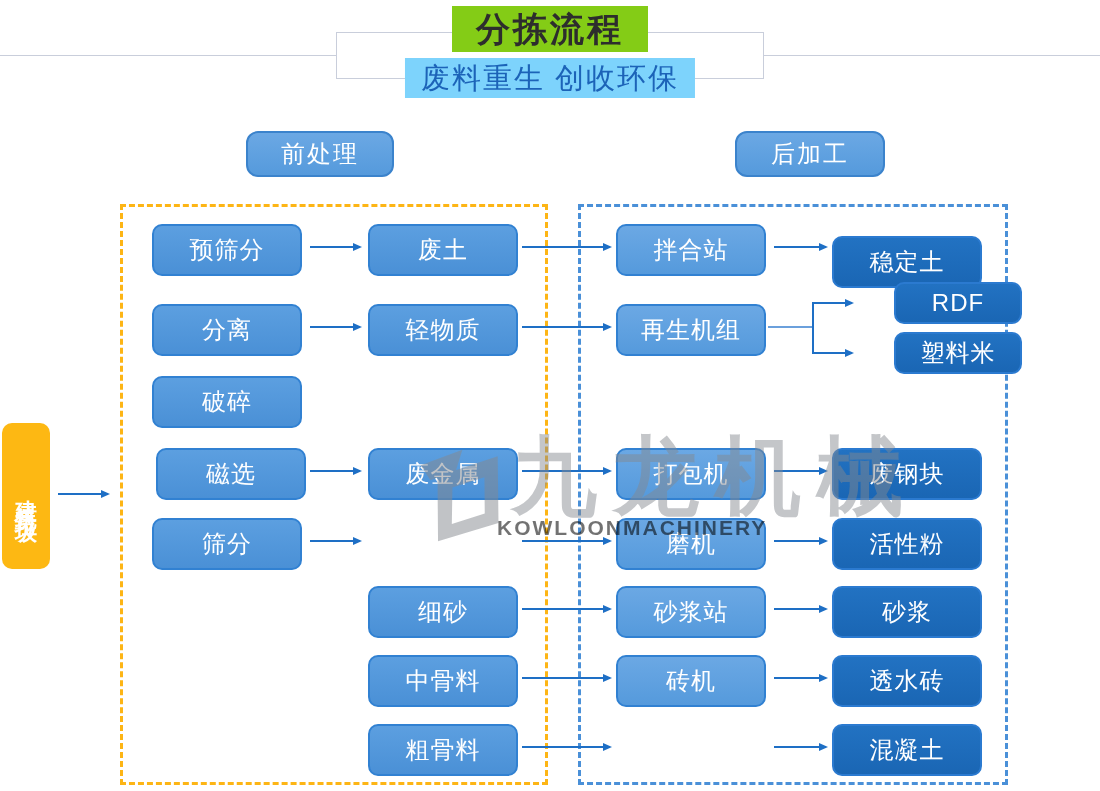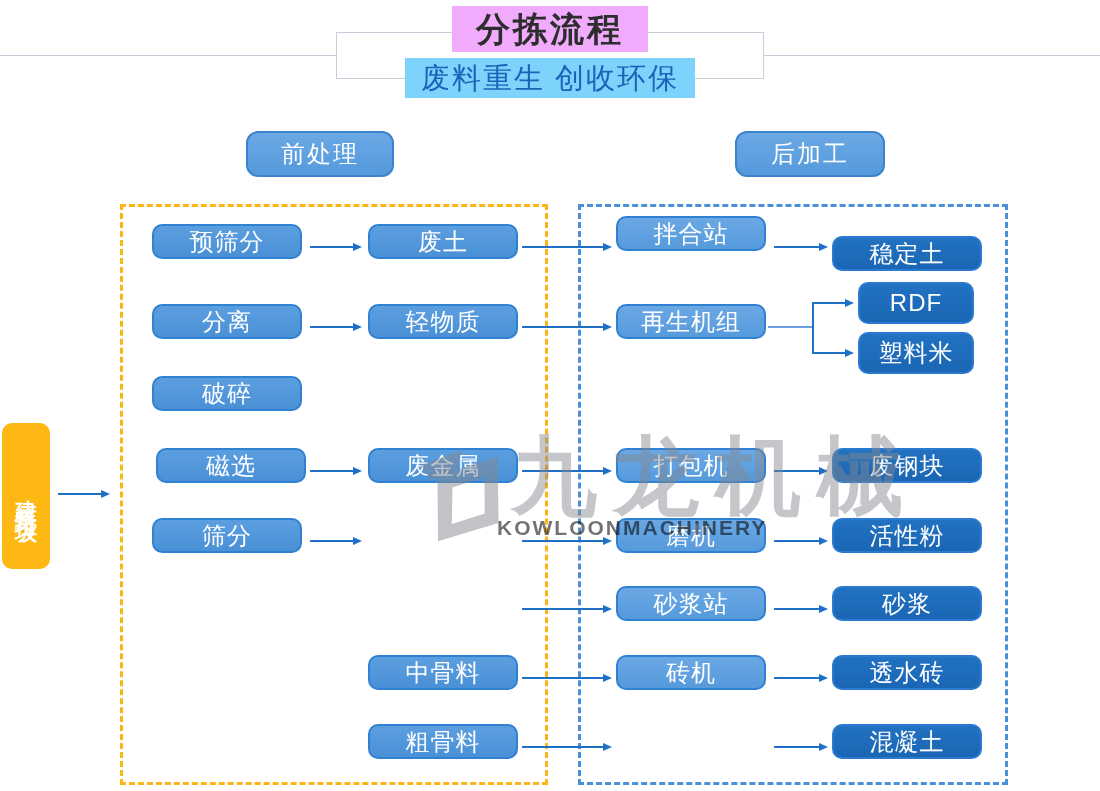--- a/index.html
+++ b/index.html
@@ -3,47 +3,47 @@
 <meta charset="utf-8">
 <style>
   html,body { margin:0; padding:0; background:#fff; }
   * { box-sizing:border-box; }
   body { font-family:"Liberation Sans","DejaVu Sans",sans-serif; }
   .canvas { position:relative; width:1100px; height:791px; background:#fff; overflow:hidden; }
 
   
   .top-line { position:absolute; left:0; top:55px; width:1100px; height:0; border-top:1px solid #c9cedb; }
   .title-frame { position:absolute; left:336px; top:32px; width:428px; height:47px; border:1px solid #c9cedb; background:#fff; }
-  .page-title { position:absolute; left:50%; top:6px; transform:translateX(-50%); background:#f0abfc; padding:0 24px;
+  .page-title { position:absolute; left:50%; top:6px; transform:translateX(-50%); background:#84cc16; padding:0 24px;
                 font-size:34px; font-weight:bold; color:#2d2d2d; letter-spacing:3px; line-height:46px; white-space:nowrap; }
   .page-subtitle { position:absolute; left:50%; top:58px; transform:translateX(-50%); background:#7dd3fc; padding:0 16px;
                    font-size:29px; color:#1c63b8; letter-spacing:2px; line-height:40px; white-space:nowrap; font-weight:500; }
 
   
   .badge { position:absolute; width:150px; height:46px; border-radius:12px; border:2px solid #3b83cc;
            background:linear-gradient(180deg,#6ba8e4,#559adc); color:#fff; font-size:24px; letter-spacing:2px;
            display:flex; align-items:center; justify-content:center; }
 
   
   .region { position:absolute; top:204px; width:428px; height:581px; background:transparent; }
   .region.yellow { left:120px; border:3px dashed #fdb515; }
   .region.blue   { left:578px; width:430px; border:3px dashed #4a90d8; }
 
   
   .source-box { position:absolute; left:2px; top:423px; width:48px; height:146px; border-radius:10px; background:#fdb813;
                 color:#fff; font-weight:bold; font-size:22px; display:flex; align-items:center; justify-content:center;
                 writing-mode:vertical-rl; text-orientation:upright; letter-spacing:7px; }
 
   
-  .node { position:absolute; width:150px; height:35px; border-radius:10px; color:#fff; font-size:24px; letter-spacing:1px;
+  .node { position:absolute; width:150px; height:52px; border-radius:10px; color:#fff; font-size:24px; letter-spacing:1px;
           display:flex; align-items:center; justify-content:center; white-space:nowrap; }
   .proc  { background:linear-gradient(180deg,#5c9fe0,#4a90d6); border:2px solid #3181d2; }
   .proc2 { background:linear-gradient(180deg,#6ba8e4,#559adc); border:2px solid #3181d2; }
   .out   { background:linear-gradient(180deg,#2272c2,#1a66b4); border:2px solid #2b7ad0; }
-  .small { width:116px; height:42px; }
+  .small { width:128px; height:42px;margin-left:36px; }
 
   
   .arrow { position:absolute; height:0; border-top:2px solid #1e6fc5; }
   .arrow::after { content:""; position:absolute; right:-2px; top:-5px; width:0; height:0;
                   border-top:4px solid transparent; border-bottom:4px solid transparent; border-left:9px solid #1e6fc5; }
   .hline { position:absolute; height:0; border-top:2px solid #6ba0dc; }
   .vline { position:absolute; width:0; border-left:2px solid #1e6fc5; }
 
   
   .watermark { position:absolute; left:415px; top:438px; width:560px; height:112px; pointer-events:none; z-index:5; }
@@ -74,24 +74,25 @@
 
   <div class="node proc" style="left:152px;top:224px">预筛分</div>
   <div class="node proc" style="left:152px;top:304px">分离</div>
   <div class="node proc" style="left:152px;top:376px">破碎</div>
   <div class="node proc" style="left:156px;top:448px">磁选</div>
   <div class="node proc" style="left:152px;top:518px">筛分</div>
 
   <div class="node proc" style="left:368px;top:224px">废土</div>
   <div class="node proc" style="left:368px;top:304px">轻物质</div>
   <div class="node proc" style="left:368px;top:448px">废金属</div>
+  <div class="node proc" style="left:368px;top:586px">细砂</div>
   <div class="node proc" style="left:368px;top:655px">中骨料</div>
   <div class="node proc" style="left:368px;top:724px">粗骨料</div>
 
-  <div class="node proc2" style="left:616px;top:216px">拌合站</div>
+  <div class="node proc2" style="left:616px;top:224px">拌合站</div>
   <div class="node proc2" style="left:616px;top:304px">再生机组</div>
   <div class="node proc2" style="left:616px;top:448px">打包机</div>
   <div class="node proc2" style="left:616px;top:518px">磨机</div>
   <div class="node proc2" style="left:616px;top:586px">砂浆站</div>
   <div class="node proc2" style="left:616px;top:655px">砖机</div>
 
   <div class="node out" style="left:832px;top:236px">稳定土</div>
   <div class="node out small" style="left:858px;top:282px">RDF</div>
   <div class="node out small" style="left:858px;top:332px">塑料米</div>
   <div class="node out" style="left:832px;top:448px">废钢块</div>

